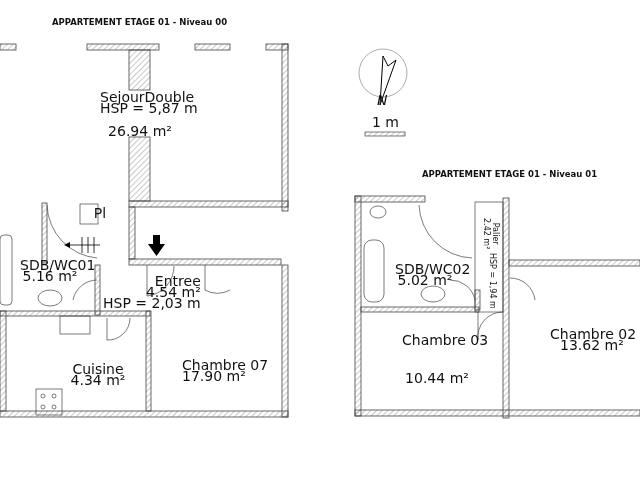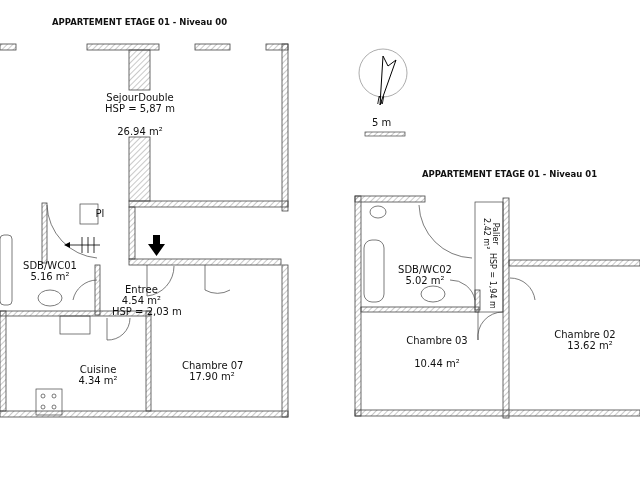--- a/index.html
+++ b/index.html
@@ -1,18 +1,18 @@
 <!DOCTYPE html>
 <html><head>
 <meta charset="utf-8">
 <style>
   html,body{margin:0;padding:0;background:#fff;}
   body{width:640px;height:480px;position:relative;overflow:hidden;font-family:"DejaVu Sans","Liberation Sans",sans-serif;color:#111;}
   svg{position:absolute;left:0;top:0;}
-  .lbl{position:absolute;font-size:10px;text-align:center;white-space:nowrap;line-height:11px;color:#111;font-family:"DejaVu Sans",sans-serif;}
+  .lbl{position:absolute;font-size:14px;text-align:center;white-space:nowrap;line-height:11px;color:#111;font-family:"DejaVu Sans",sans-serif;}
   .title{position:absolute;font-size:8.5px;white-space:nowrap;font-family:"DejaVu Sans",sans-serif;font-weight:bold;}
   .vert{position:absolute;font-size:8px;white-space:nowrap;transform-origin:left top;transform:rotate(90deg);font-family:"DejaVu Sans",sans-serif;}
 </style>
 </head>
 <body>
 
 <svg width="640" height="480" viewBox="0 0 640 480">
   <defs>
     <pattern id="hatch" patternUnits="userSpaceOnUse" width="4" height="4" patternTransform="rotate(45)">
       <line x1="0" y1="0" x2="0" y2="4" stroke="#777" stroke-width="0.8"></line>
@@ -93,24 +93,24 @@
 
 <div class="lbl" style="left:100px;top:92px;width:80px">
   <div>SejourDouble</div>
   <div>HSP = 5,87 m</div>
   <div style="margin-top:12px">26.94 m²</div>
 </div>
 <div class="lbl" style="left:20px;top:260px;width:60px">
   <div>SDB/WC01</div>
   <div>5.16 m²</div>
 </div>
-<div class="lbl" style="left:101px;top:284px;text-align:center">
+<div class="lbl" style="left:101px;top:276px;text-align:right">
   <div>Entree</div>
   <div>4.54 m²</div>
-  <div style="margin-left:11px">HSP = 2,03 m</div>
+  <div style="margin-left:2px">HSP = 2,03 m</div>
 </div>
 <div class="lbl" style="left:68px;top:364px;width:60px">
   <div>Cuisine</div>
   <div>4.34 m²</div>
 </div>
 <div class="lbl" style="left:182px;top:360px;width:60px">
   <div>Chambre 07</div>
   <div>17.90 m²</div>
 </div>
 <div class="lbl" style="left:80px;top:208px;width:40px">Pl</div>
@@ -119,21 +119,21 @@
   <div>SDB/WC02</div>
   <div>5.02 m²</div>
 </div>
 <div class="vert" style="left:500px;top:218px">
   <div style="text-align:center">Palier</div>
   <div>2.42 m²</div>
 </div>
 <div class="vert" style="left:497px;top:253px">HSP = 1,94 m</div>
 <div class="lbl" style="left:402px;top:335px;width:70px">
   <div>Chambre 03</div>
-  <div style="margin-top:12px">10.44 m²</div>
+  <div style="margin-top:27px">10.44 m²</div>
 </div>
 <div class="lbl" style="left:550px;top:329px;width:70px">
   <div>Chambre 02</div>
   <div style="margin-left:10px">13.62 m²</div>
 </div>
 
 <div class="lbl" style="left:377px;top:95px;font-style:italic">N</div>
-<div class="lbl" style="left:372px;top:117px">5 m</div>
+<div class="lbl" style="left:372px;top:117px">1 m</div>
 
 </body></html>

